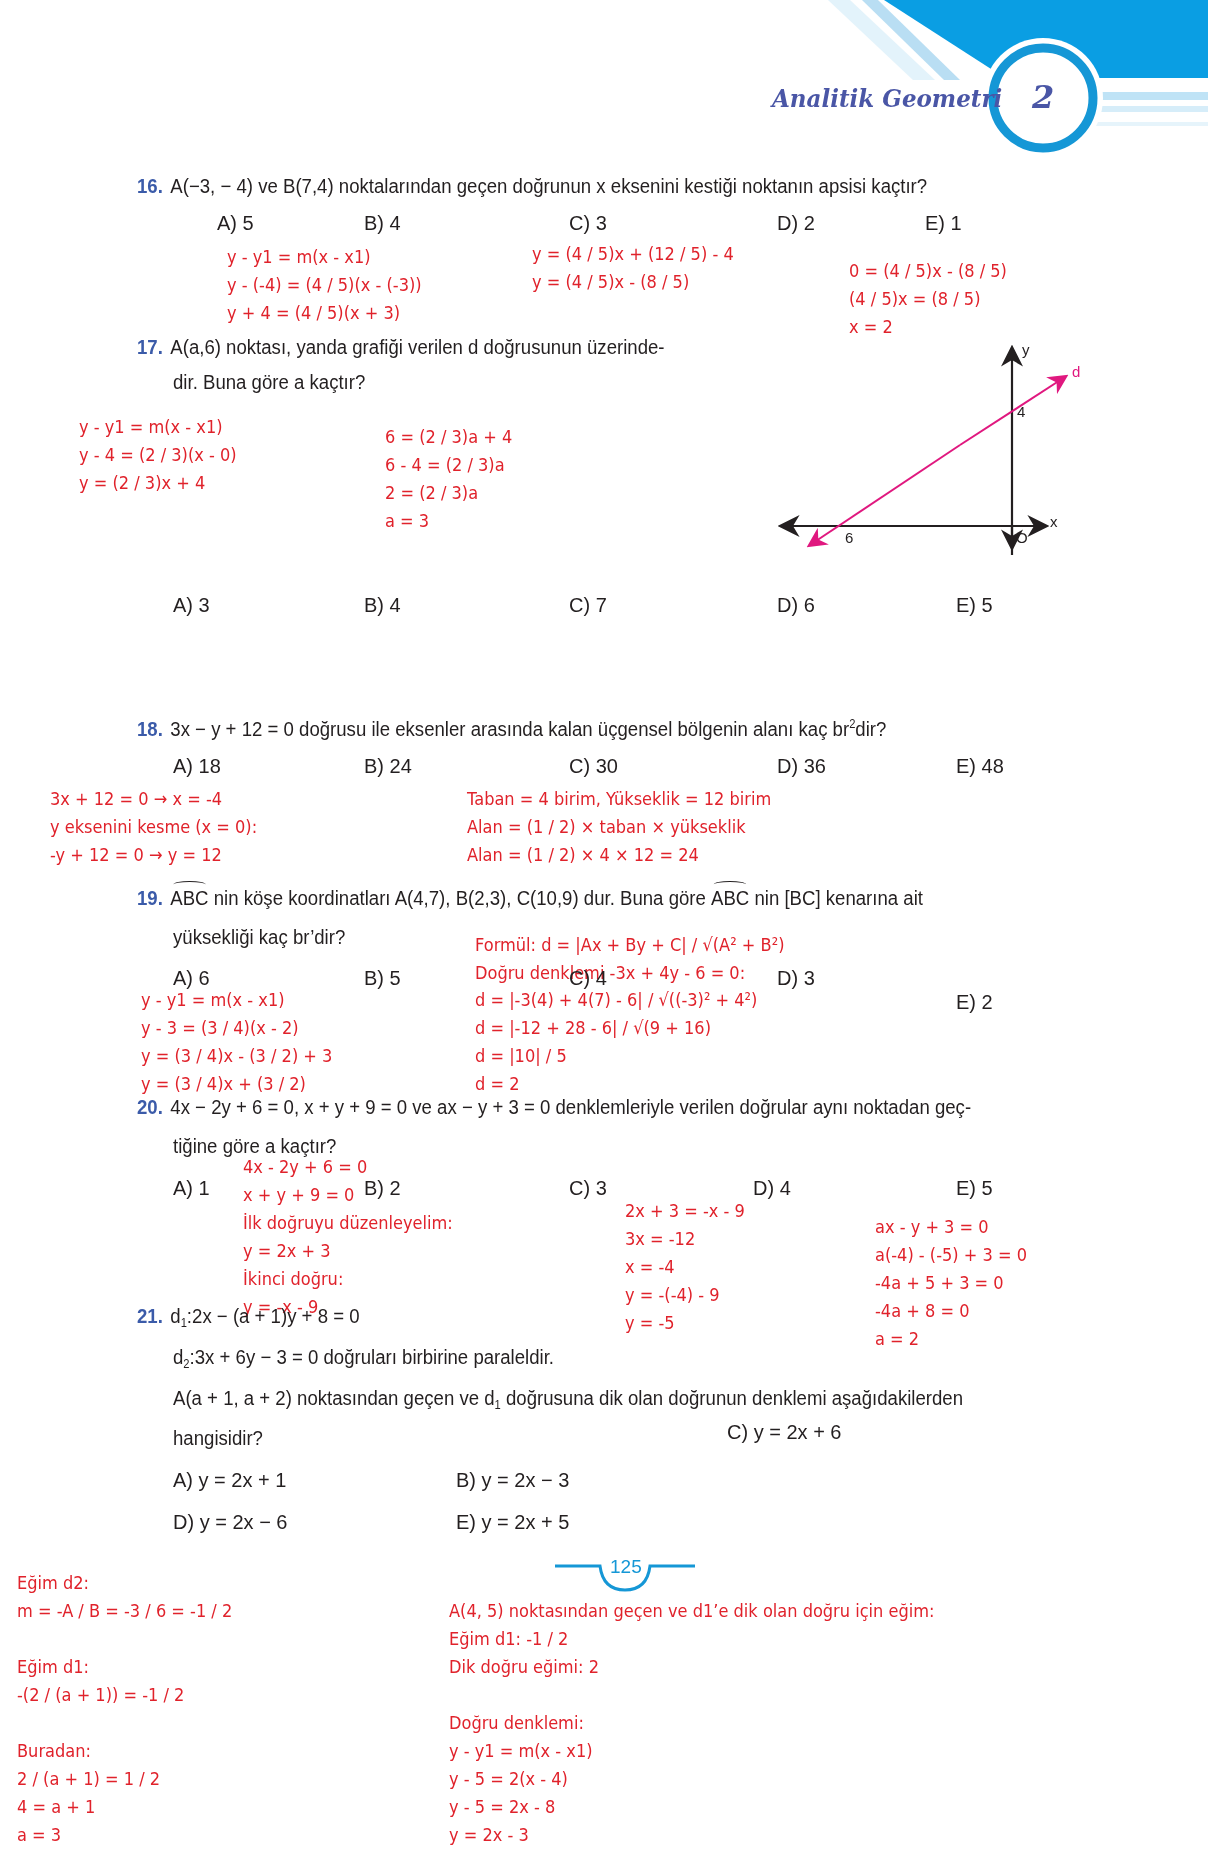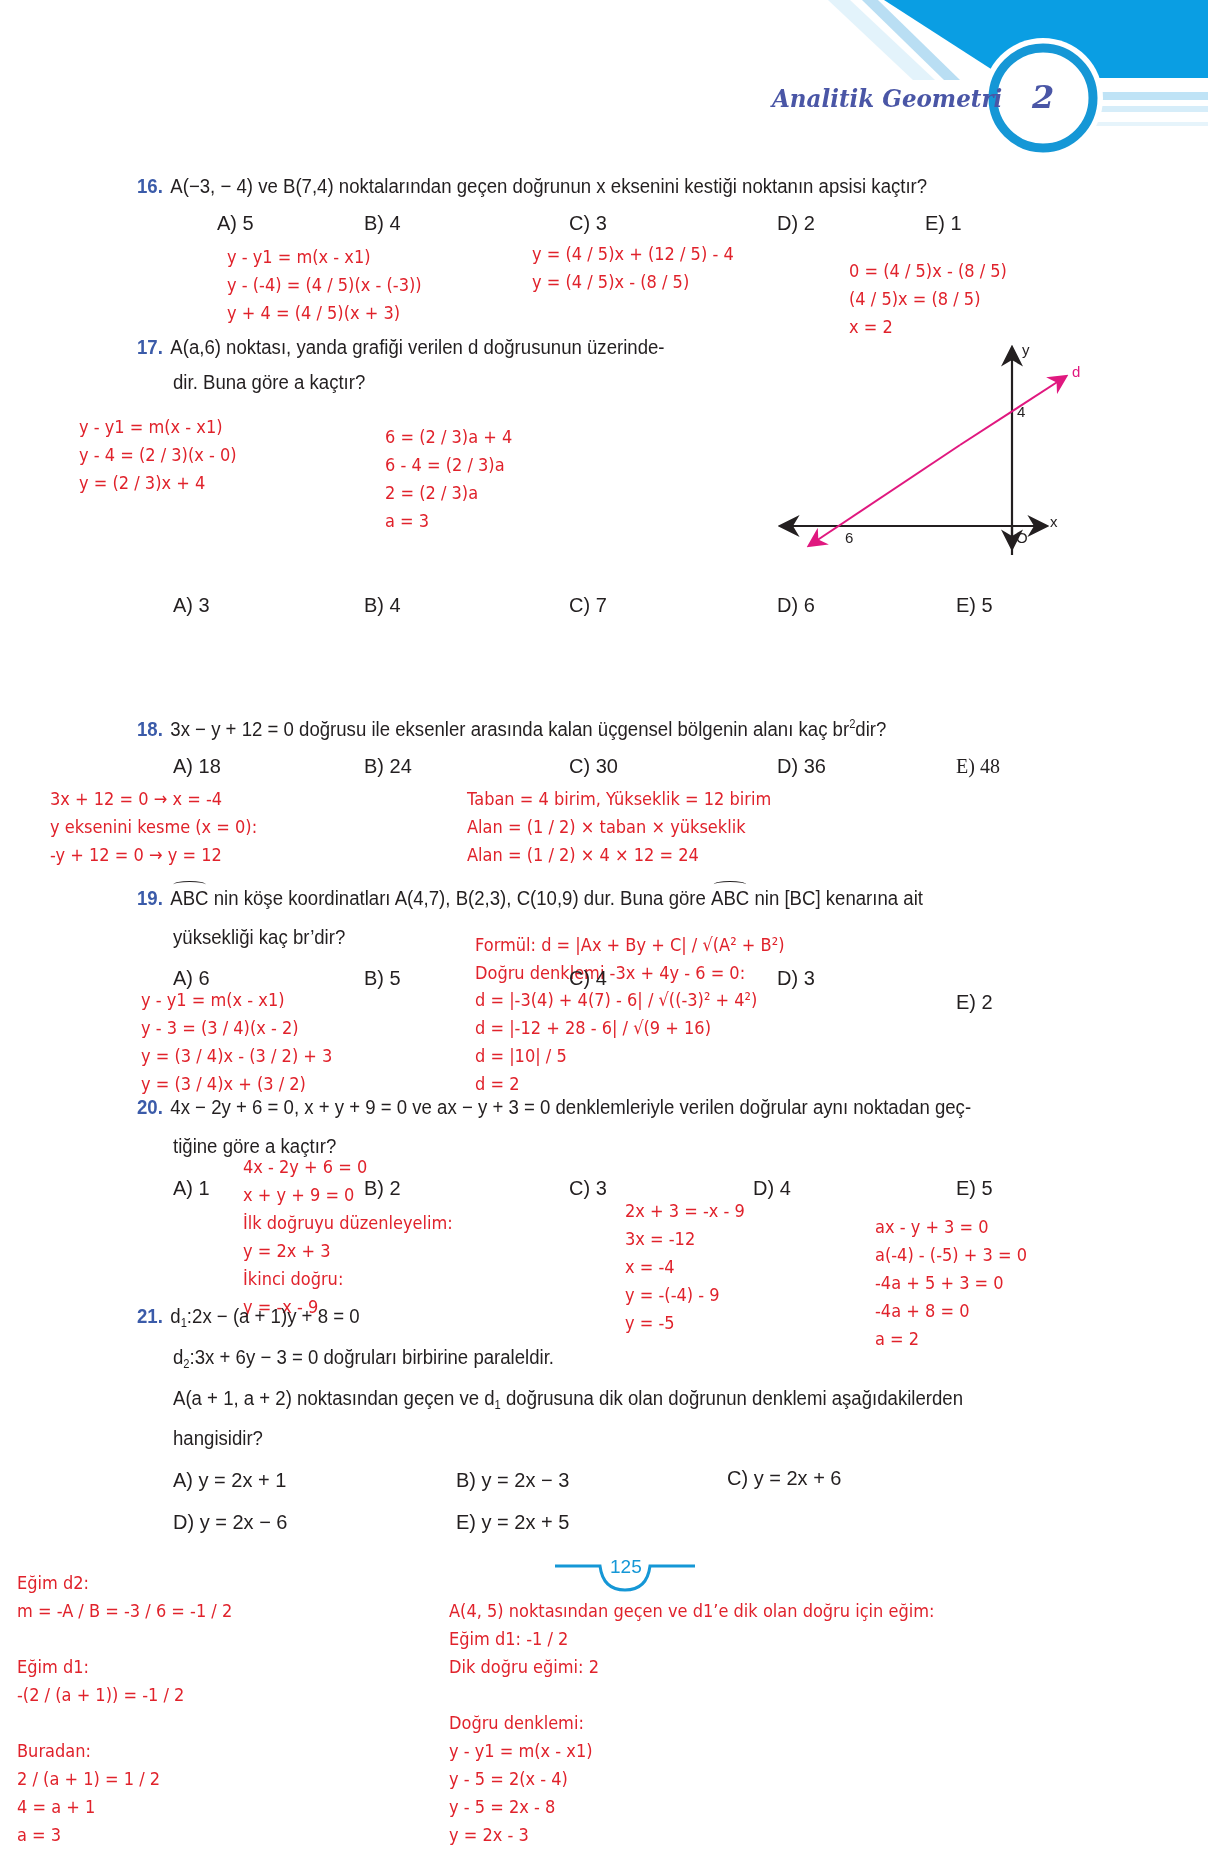--- a/index.html
+++ b/index.html
@@ -106,21 +106,21 @@
 <div class="abs opt" style="left:777px;top:594px;">D) 6</div>
 <div class="abs opt" style="left:956px;top:594px;">E) 5</div>
 
 <div class="abs q" style="left:137px;top:717px;">
   <span class="qn">18.</span><span>3x − y + 12 = 0 doğrusu ile eksenler arasında kalan üçgensel bölgenin alanı kaç br</span><span class="sup">2</span><span>dir?</span>
 </div>
 <div class="abs opt" style="left:173px;top:755px;">A) 18</div>
 <div class="abs opt" style="left:364px;top:755px;">B) 24</div>
 <div class="abs opt" style="left:569px;top:755px;">C) 30</div>
 <div class="abs opt" style="left:777px;top:755px;">D) 36</div>
-<div class="abs opt" style="left:956px;top:755px;font-family:Liberation Serif, serif;">E) 48</div>
+<div class="abs opt" style="left:956px;top:755px;">E) 48</div>
 
 <div class="abs red" style="left:50px;top:785px;">
   <div>3x + 12 = 0 → x = -4</div>
   <div>y eksenini kesme (x = 0):</div>
   <div>-y + 12 = 0 → y = 12</div>
 </div>
 <div class="abs red" style="left:467px;top:785px;">
   <div>Taban = 4 birim, Yükseklik = 12 birim</div>
   <div>Alan = (1 / 2) × taban × yükseklik</div>
   <div>Alan = (1 / 2) × 4 × 12 = 24</div>
@@ -195,21 +195,21 @@
 <div class="abs q" style="left:173px;top:1346px;">
   <span>d</span><span class="sub">2</span><span>:3x + 6y − 3 = 0 doğruları birbirine paraleldir.</span>
 </div>
 <div class="abs q" style="left:173px;top:1387px;">
   <span>A(a + 1,  a + 2) noktasından geçen ve d</span><span class="sub">1</span><span> doğrusuna dik olan doğrunun denklemi aşağıdakilerden</span>
 </div>
 <div class="abs q" style="left:173px;top:1427px;">hangisidir?</div>
 
 <div class="abs opt" style="left:173px;top:1469px;">A) y = 2x + 1</div>
 <div class="abs opt" style="left:456px;top:1469px;text-align:right;">B) y = 2x − 3</div>
-<div class="abs opt" style="left:727px;top:1467px;">C) y = 2x + 6</div>
+<div class="abs opt" style="left:727px;top:1421px;">C) y = 2x + 6</div>
 <div class="abs opt" style="left:173px;top:1511px;">D) y = 2x − 6</div>
 <div class="abs opt" style="left:456px;top:1511px;">E) y = 2x + 5</div>
 
 <div class="abs" style="left:555px;top:1558px;width:140px;height:40px;">
   <svg width="140" height="40" viewBox="0 0 140 40">
     <path d="M0,8 L45,8 Q48,32 70,32 Q92,32 95,8 L140,8" fill="none" stroke="#1597d6" stroke-width="3"></path>
   </svg>
   <span class="abs" style="left:55px;top:-2px;font-size:19px;color:#1597d6;">125</span>
 </div>
 

